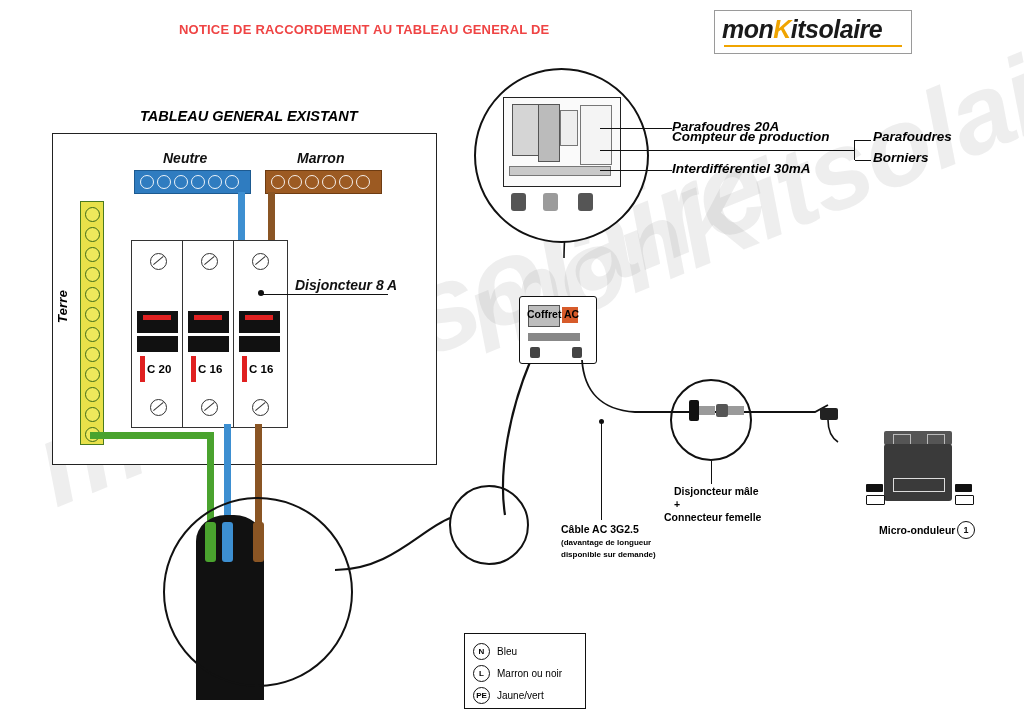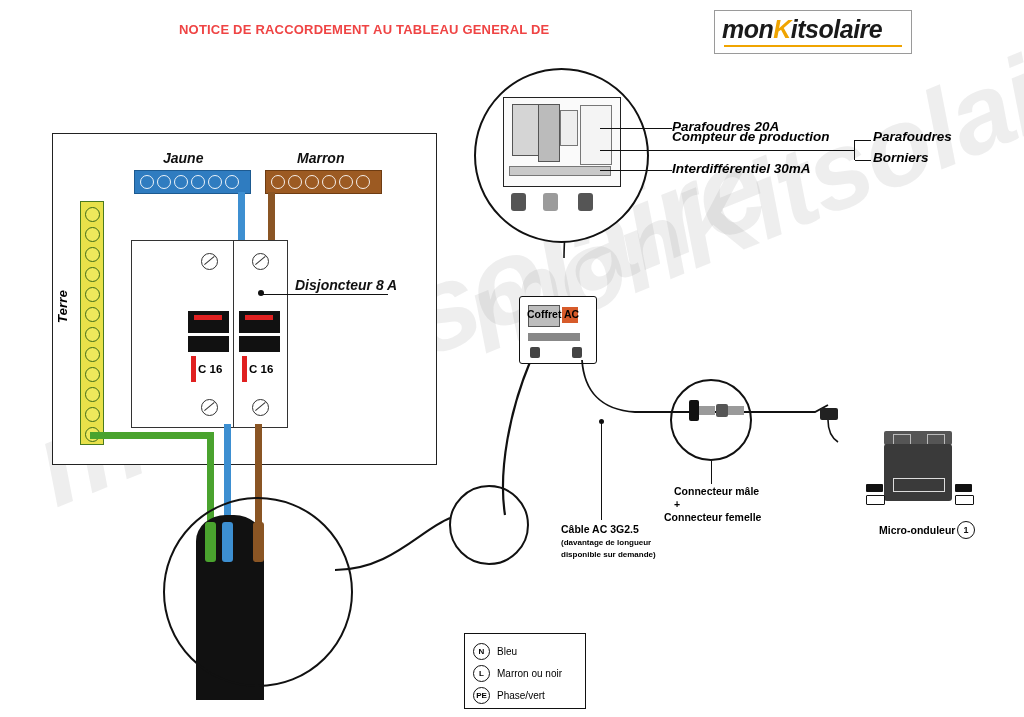--- a/index.html
+++ b/index.html
@@ -410,20 +410,21 @@
 
   <div class="abs watermark">monKitsolaire</div>
   <div class="abs watermark watermark2">monKitsolaire</div>
 
   <div class="abs title">NOTICE DE RACCORDEMENT AU TABLEAU GENERAL DE</div>
 
   <div class="abs logo-box"></div>
   <div class="abs logo-text"><span>mon</span><span class="logo-k">K</span><span>itsolaire</span></div>
   <div class="abs logo-underline"></div>
 
+  <div class="abs panel-label">TABLEAU GENERAL EXISTANT</div>
   <div class="abs panel-box"></div>
 
   <div class="abs terre-strip">
     <div class="hole" style="top:5px"></div>
     <div class="hole" style="top:25px"></div>
     <div class="hole" style="top:45px"></div>
     <div class="hole" style="top:65px"></div>
     <div class="hole" style="top:85px"></div>
     <div class="hole" style="top:105px"></div>
     <div class="hole" style="top:125px"></div>
@@ -436,36 +437,45 @@
   <div class="abs terre-label">Terre</div>
 
   <div class="abs bar-neutre">
     <div class="bar-hole" style="left:5px"></div>
     <div class="bar-hole" style="left:22px"></div>
     <div class="bar-hole" style="left:39px"></div>
     <div class="bar-hole" style="left:56px"></div>
     <div class="bar-hole" style="left:73px"></div>
     <div class="bar-hole" style="left:90px"></div>
   </div>
-  <div class="abs lbl-neutre">Jaune</div>
+  <div class="abs lbl-neutre">Neutre</div>
 
   <div class="abs bar-phase">
     <div class="bar-hole" style="left:5px"></div>
     <div class="bar-hole" style="left:22px"></div>
     <div class="bar-hole" style="left:39px"></div>
     <div class="bar-hole" style="left:56px"></div>
     <div class="bar-hole" style="left:73px"></div>
     <div class="bar-hole" style="left:90px"></div>
   </div>
   <div class="abs lbl-phase">Marron</div>
 
   <div class="abs wire w-blue" style="left:238px; top:192px; width:7px; height:50px;"></div>
   <div class="abs wire w-brown" style="left:268px; top:192px; width:7px; height:50px;"></div>
 
   <div class="abs breaker-block">
+    <div class="breaker" style="left:0">
+      <div class="screw" style="left:18px; top:12px"></div>
+      <div class="blk-top"></div>
+        <div class="blk-red"></div>
+        <div class="blk-bot"></div>
+      <div class="redbar"></div>
+      <div class="btext">C 20</div>
+      <div class="screw" style="left:18px; top:158px"></div>
+    </div>
     <div class="breaker" style="left:51px">
       <div class="screw" style="left:18px; top:12px"></div>
       <div class="blk-top"></div>
         <div class="blk-red"></div>
         <div class="blk-bot"></div>
       <div class="redbar"></div>
       <div class="btext">C 16</div>
       <div class="screw" style="left:18px; top:158px"></div>
     </div>
     <div class="breaker" style="left:102px">
@@ -551,21 +561,21 @@
   <div class="abs small-callout" style="left:561px; top:523px; text-align:left;">Câble AC 3G2.5</div>
   <div class="abs tiny" style="left:561px; top:538px; text-align:left;">(davantage de longueur</div>
   <div class="abs tiny" style="left:561px; top:550px; text-align:left;">disponible sur demande)</div>
 
   <div class="circle" style="left:670px; top:379px; width:82px; height:82px; background:transparent;"></div>
   <div class="abs" style="left:689px; top:400px; width:10px; height:21px; background:#111; border-radius:2px;"></div>
   <div class="abs" style="left:699px; top:406px; width:16px; height:9px; background:#9a9a9a;"></div>
   <div class="abs" style="left:716px; top:404px; width:12px; height:13px; background:#555; border-radius:2px;"></div>
   <div class="abs" style="left:728px; top:406px; width:16px; height:9px; background:#9a9a9a;"></div>
   <div class="abs vline" style="left:711px; top:461px; height:23px;"></div>
-  <div class="abs small-callout" style="left:674px; top:485px;">Connecteur mâle</div>
+  <div class="abs small-callout" style="left:674px; top:485px;">Disjoncteur mâle</div>
   <div class="abs small-callout" style="left:674px; top:498px;">+</div>
   <div class="abs small-callout" style="left:664px; top:511px;">Connecteur femelle</div>
 
   <div class="abs" style="left:820px; top:408px; width:18px; height:12px; background:#222; border-radius:2px;"></div>
   <svg class="abs" style="left:824px; top:418px; width:40px; height:30px;" viewBox="0 0 40 30">
     <path d="M 4 2 C 4 14, 8 20, 14 24" stroke="#111" stroke-width="1.6" fill="none"></path>
   </svg>
 
   <div class="mi-top"></div>
   <div class="mi-sq" style="left:893px;"></div>
@@ -580,17 +590,17 @@
   <div class="abs" style="left:957px; top:521px; width:16px; height:16px; border:1.2px solid #111; border-radius:50%; text-align:center; line-height:16px; font-size:9px; font-weight:bold;">1</div>
 
   <div class="abs legend-box">
     <div class="legend-row" style="top:9px;">
       <span class="legend-badge">N</span><span class="legend-text">Bleu</span>
     </div>
     <div class="legend-row" style="top:31px;">
       <span class="legend-badge">L</span><span class="legend-text">Marron ou noir</span>
     </div>
     <div class="legend-row" style="top:53px;">
-      <span class="legend-badge">PE</span><span class="legend-text">Phase/vert</span>
+      <span class="legend-badge">PE</span><span class="legend-text">Jaune/vert</span>
     </div>
   </div>
 
 </div>
 
 </body></html>

